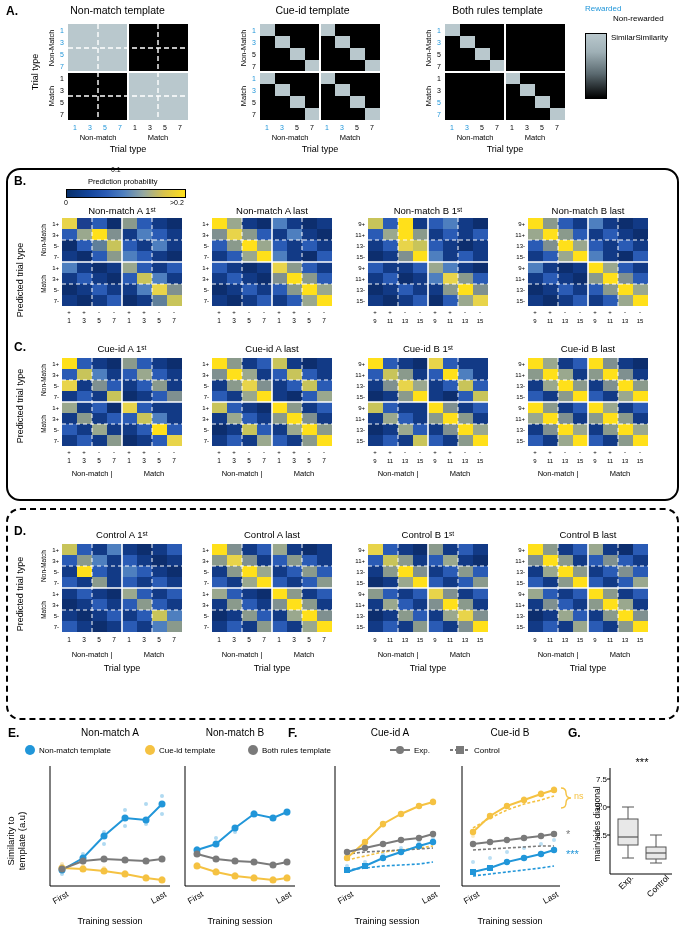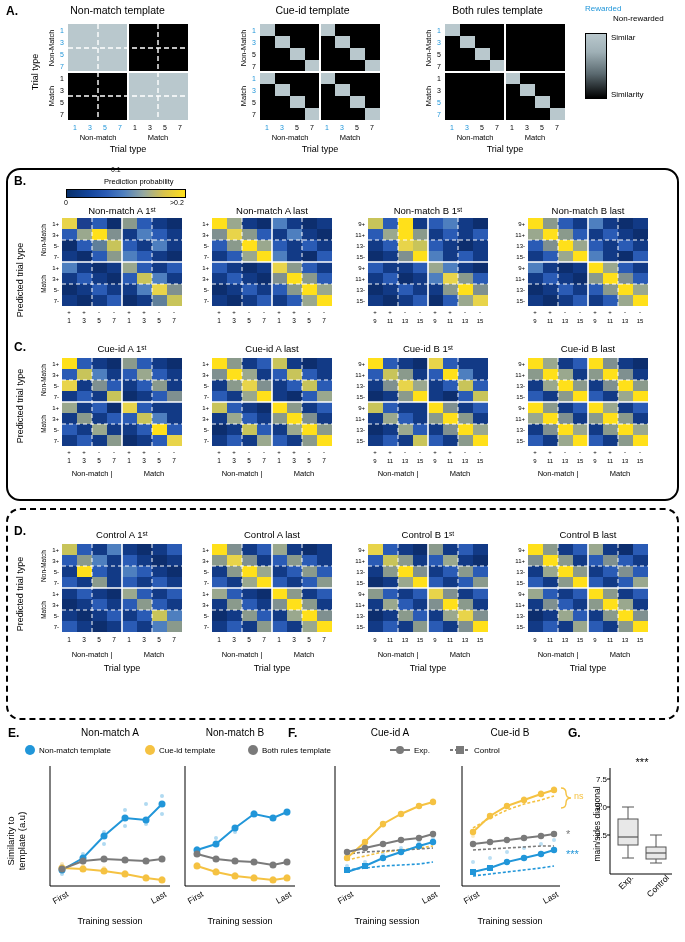--- a/index.html
+++ b/index.html
@@ -182,35 +182,35 @@
       <text x="90" y="116" font-size="7.5" text-anchor="middle">Match</text>
       <text x="60" y="128" font-size="9" text-anchor="middle">Trial type</text>
     </g>
   </svg>
 
   <div id="legendA">
     <div class="leg-txt blue">Rewarded</div>
     <div class="leg-txt" style="margin-top:1px;padding-left:28px;">Non-rewarded</div>
     <div style="display:flex;align-items:flex-start;margin-top:10px;">
       <div class="leg-bar"></div>
-      <div style="margin-left:4px;display:flex;flex-direction:column;justify-content:space-between;height:66px;">
+      <div style="margin-left:4px;display:flex;flex-direction:row;justify-content:space-between;height:66px;">
         <div class="leg-txt">Similar</div>
         <div class="leg-txt">Similarity</div>
       </div>
     </div>
   </div>
 </div>
 
 <div id="boxBC"></div>
 
 <div style="position:absolute;left:10px;top:172px;width:665px;height:170px;">
   <div class="panel-letter" style="position:absolute;left:4px;top:2px;">B.</div>
 
   <div style="position:absolute;left:56px;top:6px;width:130px;">
-    <div style="font-size:7.5px;position:absolute;left:38px;top:-1px;">Prediction probability</div>
+    <div style="font-size:7.5px;position:absolute;left:22px;top:-1px;">Prediction probability</div>
     <div style="font-size:7px;position:absolute;left:45px;top:-12px;">0.1</div>
     <div class="cb-grad" style="position:absolute;left:0;top:11px;width:120px;"></div>
     <div style="font-size:7px;position:absolute;left:-2px;top:21px;">0</div>
     <div style="font-size:7px;position:absolute;left:104px;top:21px;">&gt;0.2</div>
   </div>
 
   <svg width="665" height="140" style="position:absolute;left:0;top:30px;">
     <text x="13" y="78" font-size="9" text-anchor="middle" transform="rotate(-90,13,78)">Predicted trial type</text>
 
     <g transform="translate(52,16)">

